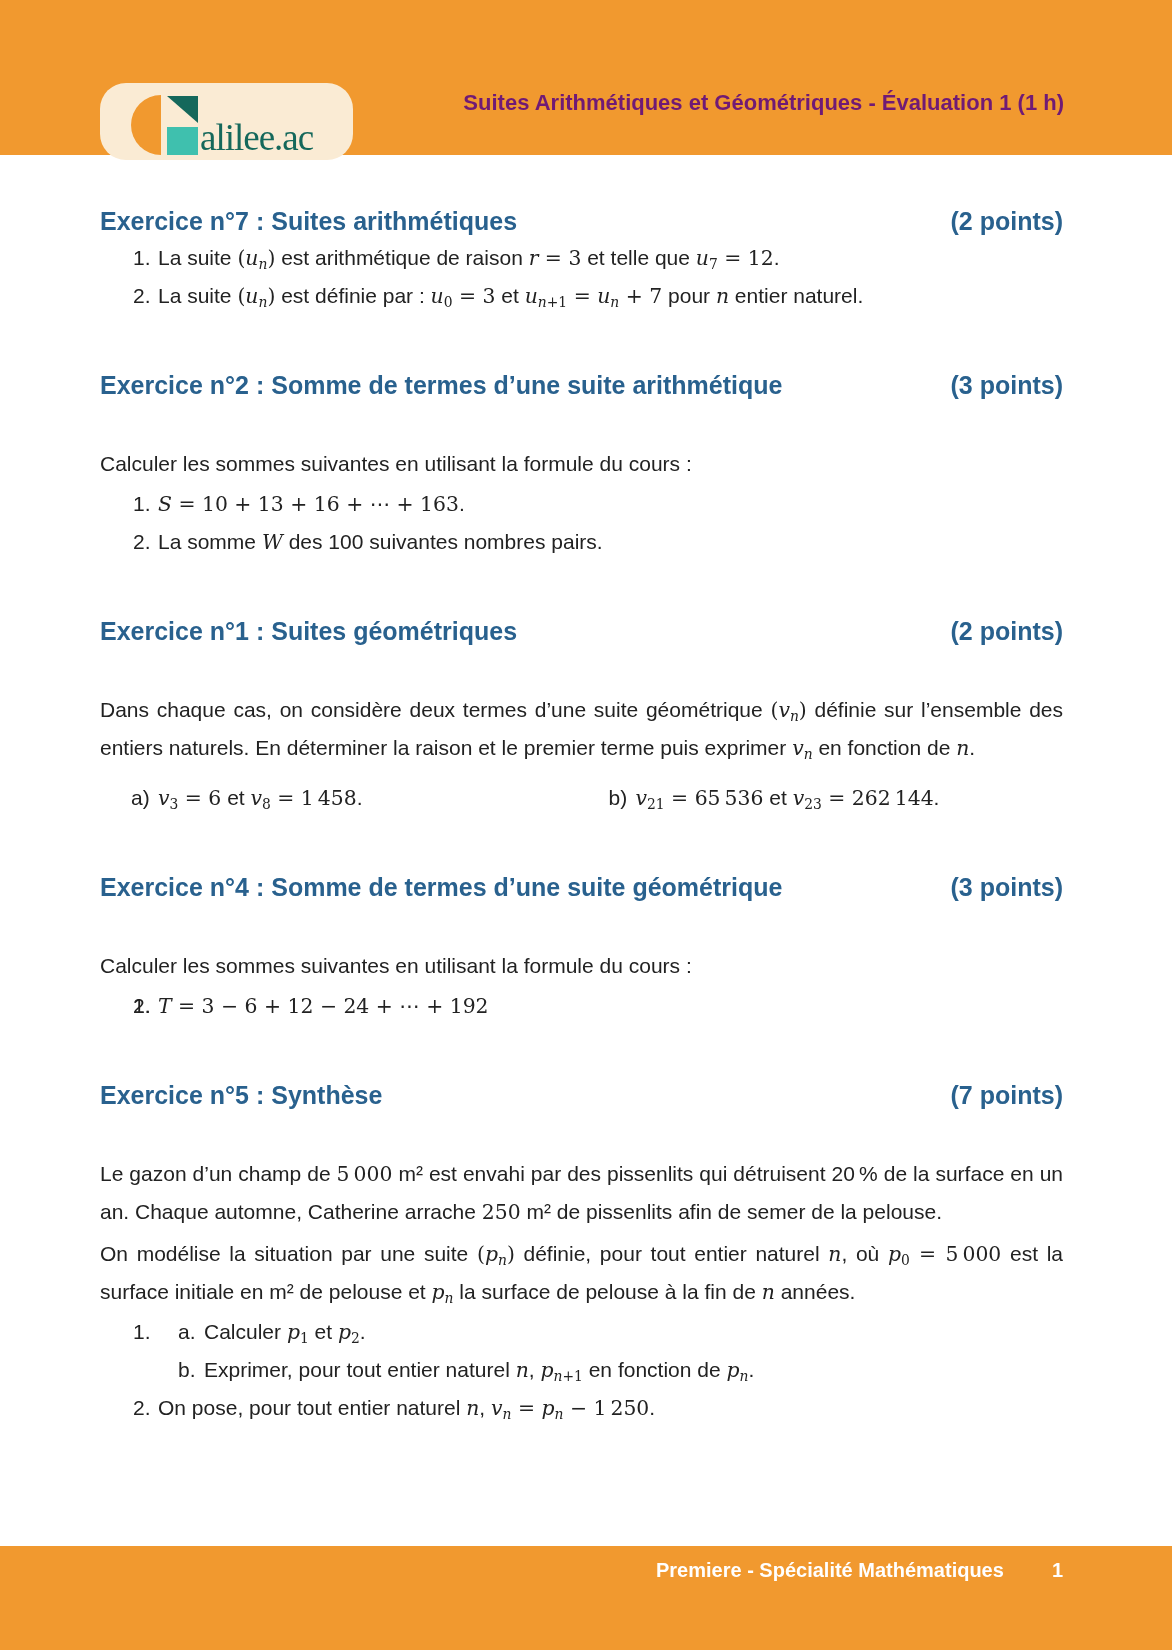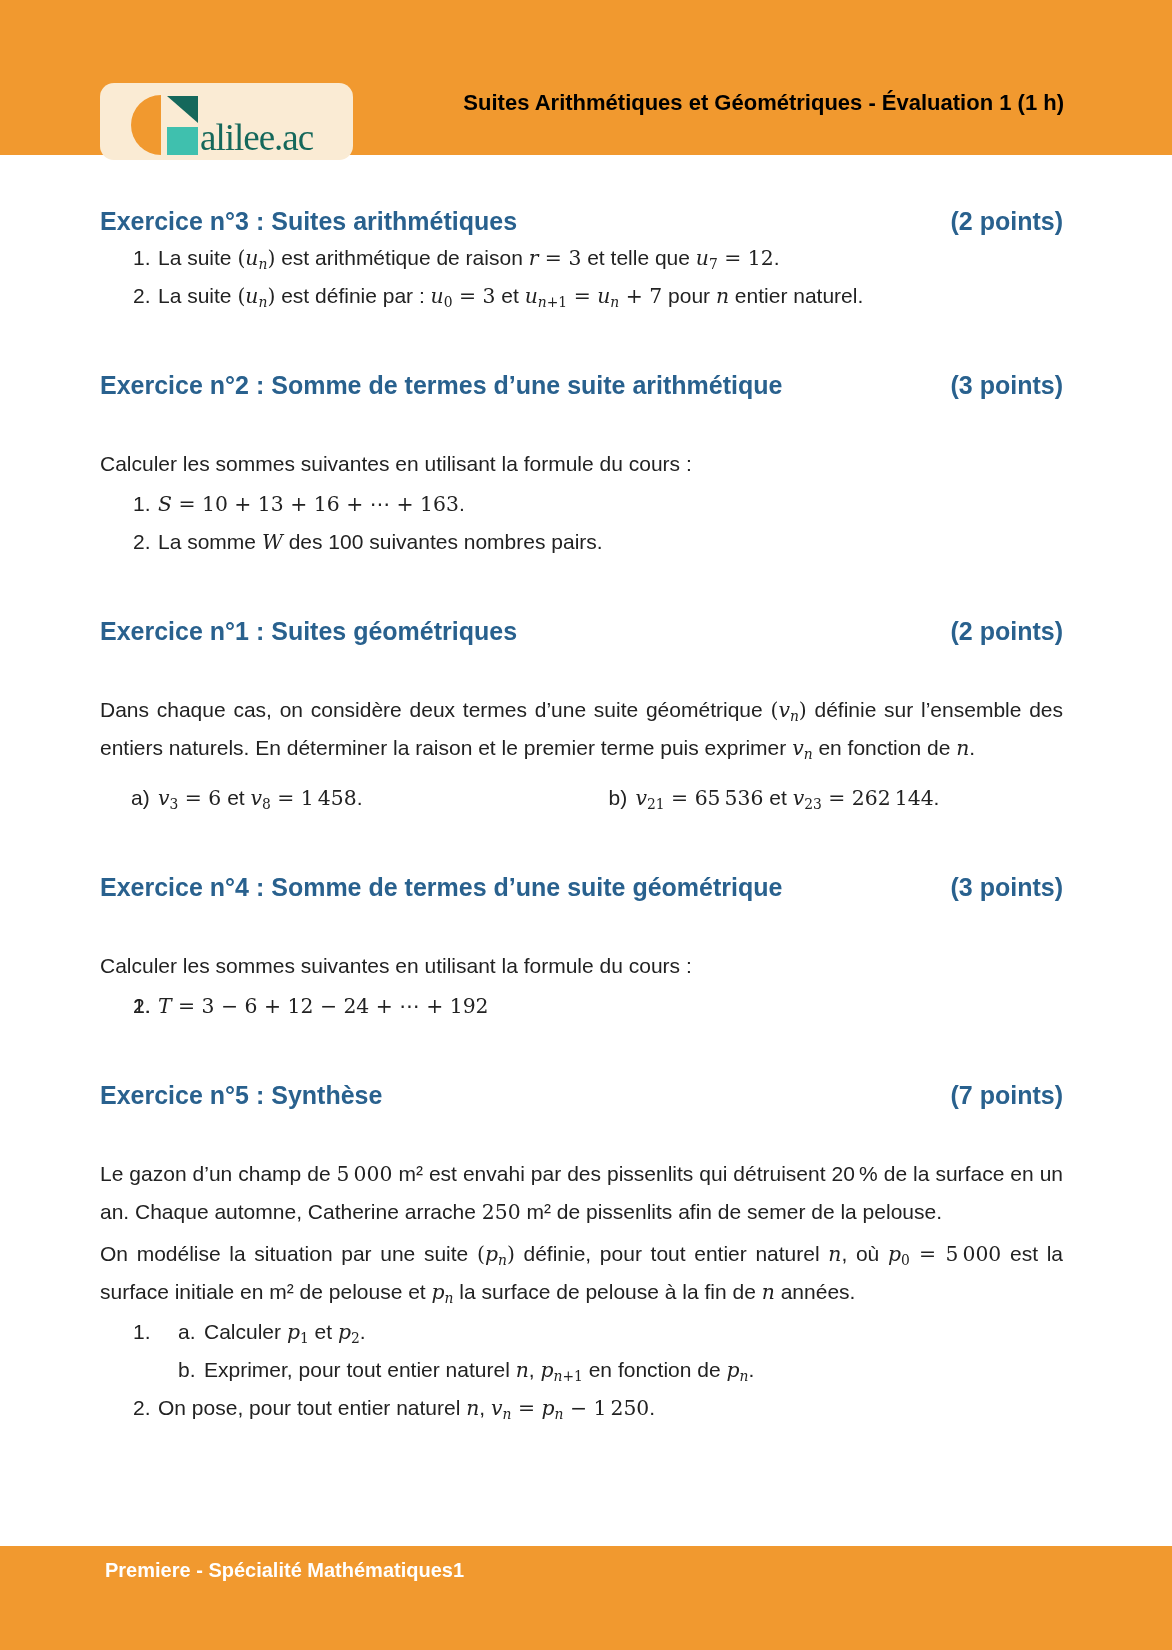--- a/index.html
+++ b/index.html
@@ -15,25 +15,25 @@
   body{
     width:1172px;height:1650px;position:relative;overflow:hidden;
     background:#ffffff;color:var(--ink);
     font-family:"Liberation Sans",sans-serif;
   }
 
   
   .header{position:absolute;top:0;left:0;width:1172px;height:155px;background:var(--orange);}
   .header-title{
     position:absolute;top:90px;right:108px;
-    color:#000000;font-weight:700;font-size:22px;line-height:26px;white-space:nowrap;
+    color:#701a75;font-weight:700;font-size:22px;line-height:26px;white-space:nowrap;
   }
   .logo{
     position:absolute;left:100px;top:83px;width:253px;height:77px;
-    background:var(--cream);border-radius:14px;z-index:2;
+    background:var(--cream);border-radius:26px;z-index:2;
   }
   .logo-half{
     position:absolute;left:31px;top:12px;width:30px;height:60px;background:var(--orange);
     border-top-left-radius:30px 30px;border-bottom-left-radius:30px 30px;
   }
   .logo-tri{
     position:absolute;left:67px;top:13px;width:31px;height:27px;background:var(--teal-dark);
     clip-path:polygon(0 0,100% 0,100% 100%);
   }
   .logo-sq{position:absolute;left:67px;top:44px;width:31px;height:28px;background:var(--teal-light);}
@@ -67,39 +67,39 @@
   
   .math{font-family:"DejaVu Serif","Liberation Serif",serif;font-size:0.97em;}
   .math i{font-style:italic;}
   .math sub{font-size:68%;vertical-align:-0.28em;line-height:0;letter-spacing:0;}
 
   
   .footer{
     position:absolute;left:0;top:1546px;width:1172px;height:104px;background:var(--orange);
     color:#ffffff;font-weight:700;font-size:20px;
   }
-  .footer-row{display:flex;justify-content:flex-start;padding:13px 109px 0 105px;}
+  .footer-row{display:flex;justify-content:flex-end;padding:13px 109px 0 105px;gap:48px;}
 </style>
 </head>
 <body>
 
 <div class="header">
   <div class="header-title">Suites Arithmétiques et Géométriques - Évaluation 1 (1 h)</div>
 </div>
 
 <div class="logo">
   <div class="logo-half"></div>
   <div class="logo-tri"></div>
   <div class="logo-sq"></div>
   <div class="logo-text">alilee.ac</div>
 </div>
 
 <div class="content">
   <div class="ex-head first">
-    <span>Exercice n°3 : Suites arithmétiques</span>
+    <span>Exercice n°7 : Suites arithmétiques</span>
     <span>(2 points)</span>
   </div>
   <div class="ex-body">
       <div class="list">
         <div class="item"><span class="marker">1.</span><span>La suite </span><span class="math">(<i>u</i><sub><i>n</i></sub>)</span><span> est arithmétique de raison </span><span class="math"><i>r</i> = 3</span><span> et telle que </span><span class="math"><i>u</i><sub>7</sub> = 12</span><span>.</span></div>
         <div class="item"><span class="marker">2.</span><span>La suite </span><span class="math">(<i>u</i><sub><i>n</i></sub>)</span><span> est définie par : </span><span class="math"><i>u</i><sub>0</sub> = 3</span><span> et </span><span class="math"><i>u</i><sub><i>n</i>+1</sub> = <i>u</i><sub><i>n</i></sub> + 7</span><span> pour </span><span class="math"><i>n</i></span><span> entier naturel.</span></div>
       </div>
     </div>
 
   <div class="ex-head">

